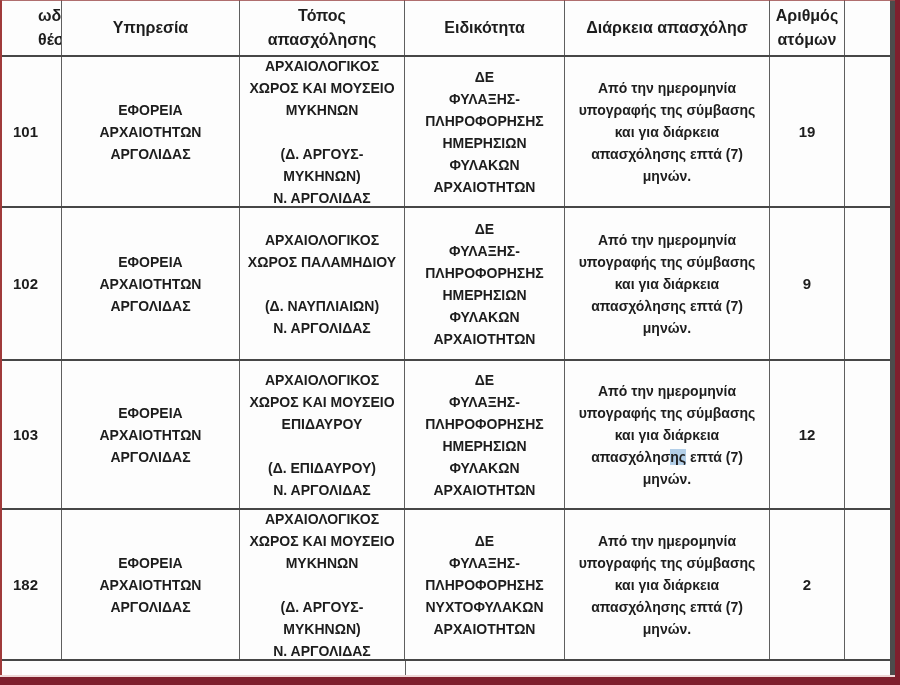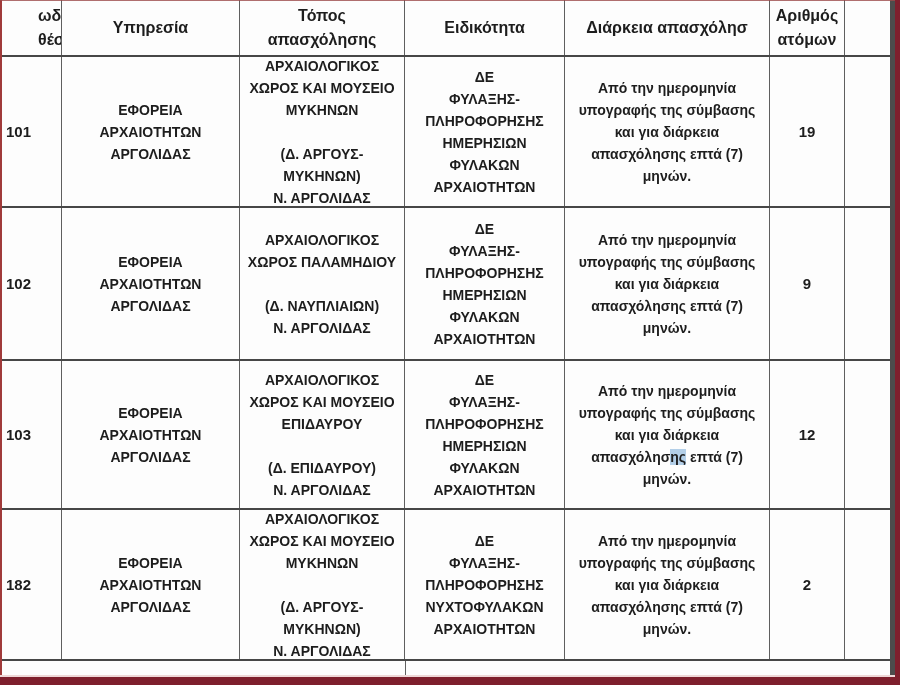--- a/index.html
+++ b/index.html
@@ -34,21 +34,21 @@
     box-sizing:border-box;overflow:hidden;padding:0 4px;
   }
   .cell:last-child{border-right:none;}
   .txt{
     white-space:pre-line;text-align:center;
     font-weight:bold;font-size:14px;line-height:22px;
   }
   .row-header .txt{font-size:16px;line-height:24px;}
   .cell-code-h{justify-content:flex-start;padding:0;}
   .cell-code-h .txt{text-align:left;padding-left:36px;}
-  .cell-code{justify-content:flex-start;padding-right:16px;}
+  .cell-code{justify-content:center;padding-right:16px;}
   .cell-code .txt,.cell-count .txt{font-size:15px;}
   .u{}
   .cell-duration{padding:0 10px;}
   .hl{background:var(--highlight);}
 
   .partial-row{position:relative;height:16px;background:var(--page);}
   .stub{position:absolute;left:403px;top:0;width:1px;height:16px;background:var(--border-v);}
 
   .edge-left{position:absolute;left:0;top:0;width:2px;height:685px;background:var(--frame-left);z-index:5;}
   .edge-top{position:absolute;left:0;top:0;width:900px;height:1px;background:var(--topline);opacity:.8;z-index:6;}

